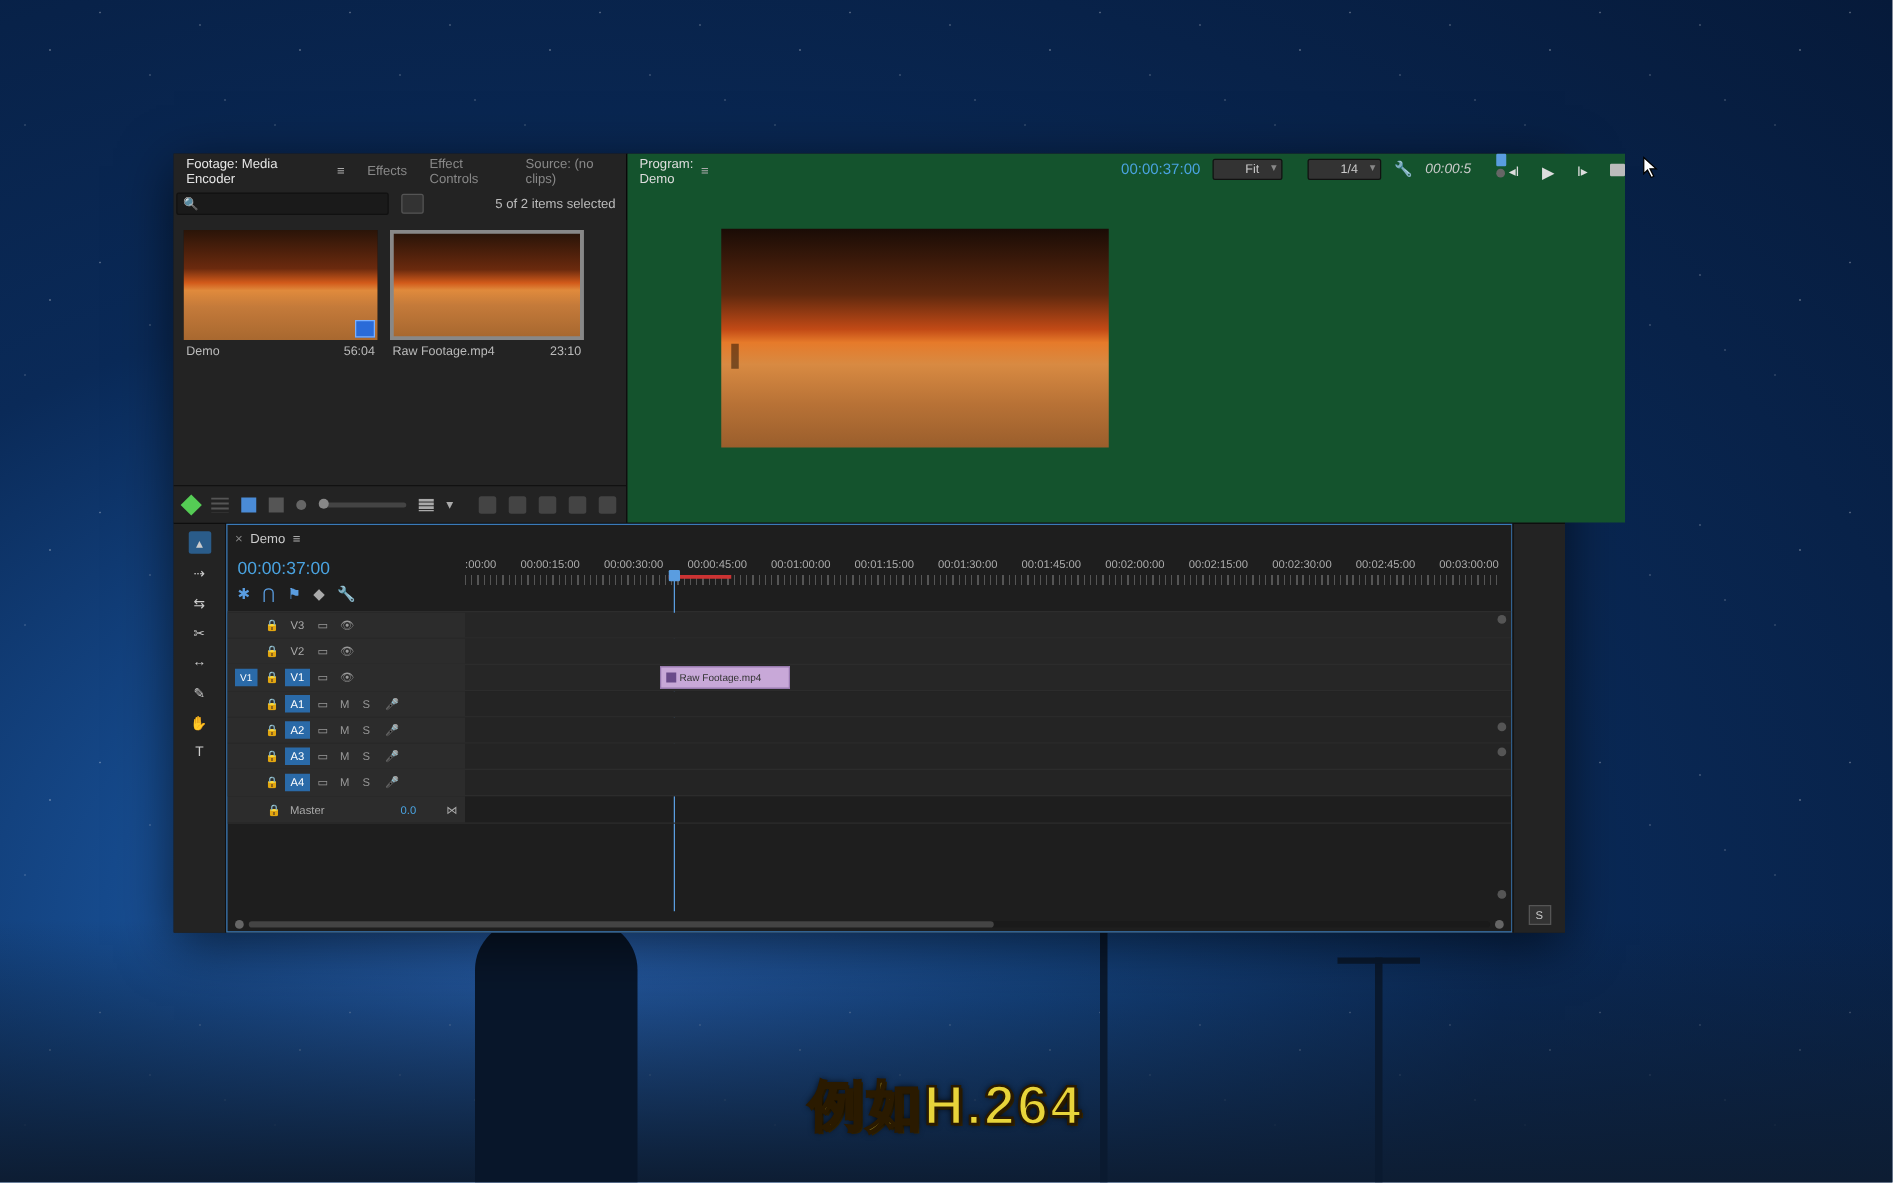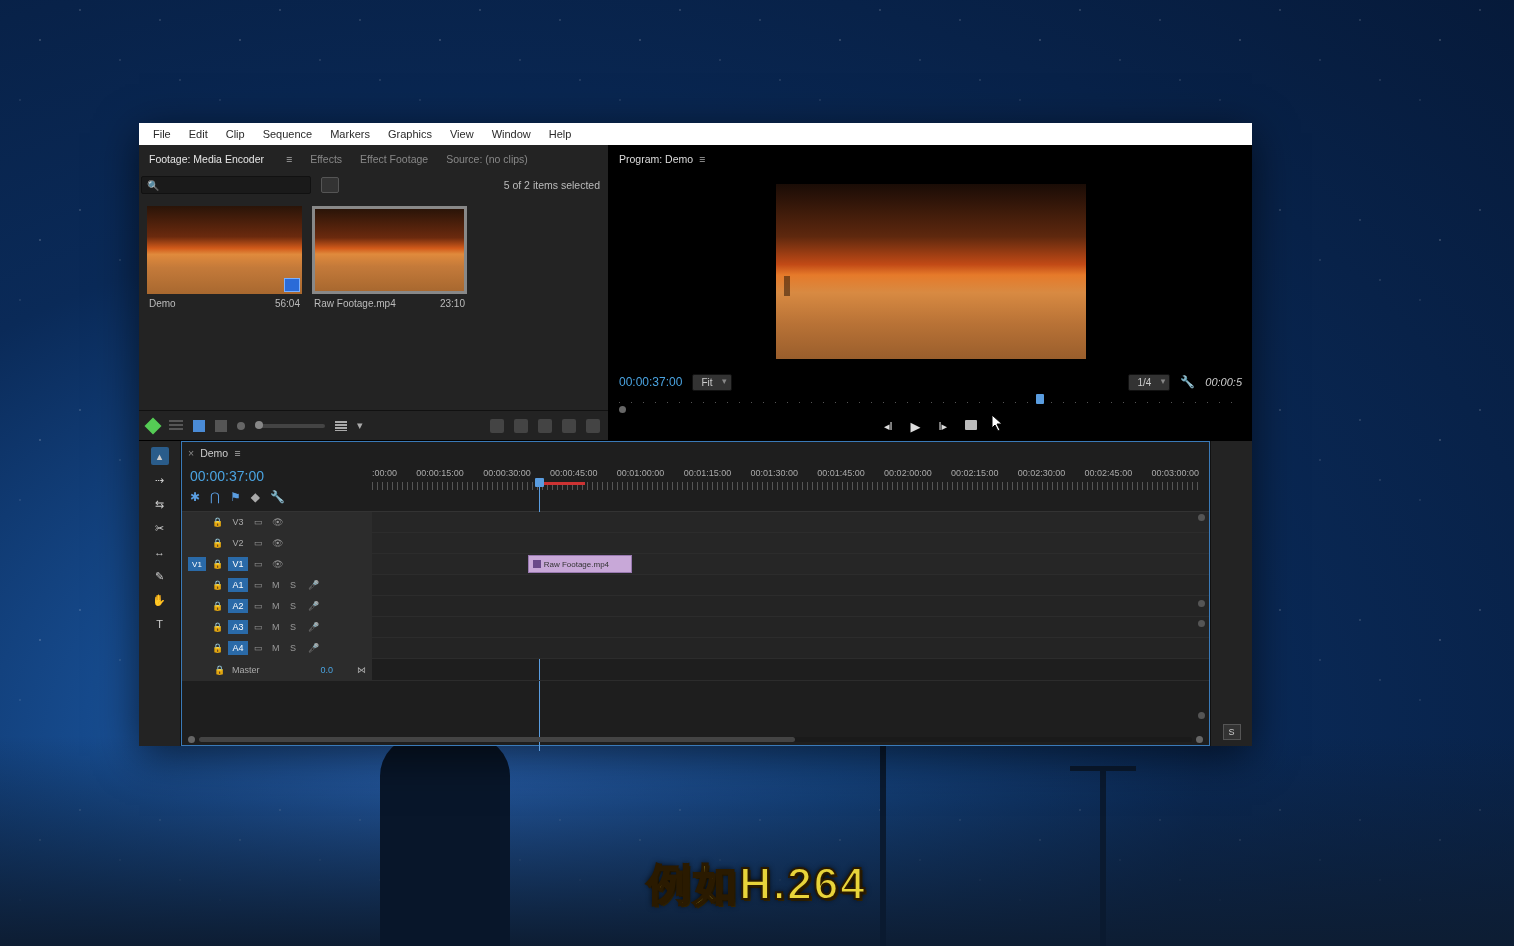--- a/index.html
+++ b/index.html
@@ -70,28 +70,28 @@
 .proj-toolbar .list { width:14px;height:12px; background:linear-gradient(#555 2px,transparent 2px) 0 0/100% 4px;}
 .proj-toolbar .grid { width:12px;height:12px; background:#4a8bd6;}
 .proj-toolbar .free { width:12px;height:12px; background:#555;}
 .proj-toolbar .slider { width:70px;height:4px;background:#444;border-radius:2px;position:relative;}
 .proj-toolbar .slider::before{content:"";position:absolute;left:0;top:-3px;width:8px;height:8px;border-radius:4px;background:#888;}
 .proj-toolbar .sort { width:12px;height:10px;background:linear-gradient(#aaa 2px,transparent 2px)0 0/100% 3px;}
 .proj-toolbar .chev { color:#aaa;}
 .proj-toolbar .spacer{flex:1;}
 .proj-toolbar .rico{width:14px;height:14px;background:#444;border-radius:2px;}
 
-.program { flex:1; display:flex; flex-direction:column; background:#000000;}
+.program { flex:1; display:flex; flex-direction:row; background:#14532d;}
 .prog-tabs { height:27px; display:flex; align-items:center; padding:0 10px; color:#ddd; font-size:10.5px; gap:6px;}
 .prog-view { flex:1; display:flex; align-items:center; justify-content:center;}
 .prog-frame { width:310px; height:175px; background: linear-gradient(#1a0c06 0%, #5e280e 30%, #c24a16 46%, #e67a2a 52%, #d88a42 62%, #b87236 80%, #9a5e2c 100%); position:relative;}
 .prog-frame::after{content:"";position:absolute;left:8px;top:92px;width:6px;height:20px;background:#2a140688;}
 .prog-info { height:24px; display:flex; align-items:center; padding:0 10px; gap:10px;}
 .tc { color:#4aa3e0; font-size:12px; font-weight:500;}
-.select { background:#333; color:#ccc; font-size:10px; padding:2px 18px 2px 8px; border:1px solid #111; border-radius:2px; position:relative;}
+.select { background:#333; color:#ccc; font-size:10px; padding:2px 18px 2px 25px; border:1px solid #111; border-radius:2px; position:relative;}
 .select::after{content:"▾";position:absolute;right:4px;top:1px;color:#888;font-size:9px;}
 .prog-info .spacer{flex:1;}
 .wrench{color:#aaa;font-size:12px;}
 .prog-scrub { height:18px; position:relative; margin:0 10px;}
 .prog-scrub .scale{position:absolute;left:0;right:0;top:8px;height:1px;background:repeating-linear-gradient(90deg,#555 0 1px,transparent 1px 12px);}
 .prog-scrub .handle{position:absolute;top:0;left:67%;width:8px;height:10px;background:#5a9de0;border-radius:1px;}
 .prog-scrub .dot{position:absolute;left:0;top:12px;width:7px;height:7px;border-radius:4px;background:#666;}
 .prog-ctrl { height:28px; display:flex; align-items:center; justify-content:center; gap:18px;}
 .pbtn { color:#ddd; font-size:11px;}
 .pbtn.play { font-size:13px;}
@@ -155,41 +155,30 @@
 </head>
 <body>
 
 <div class="stars"></div>
 <div class="silhouette"></div>
 <div class="pole1"></div>
 <div class="pole2"></div>
 
 <div class="app">
 
-  <div class="menubar">
-    <span>File</span>
-    <span>Edit</span>
-    <span>Clip</span>
-    <span>Sequence</span>
-    <span>Markers</span>
-    <span>Graphics</span>
-    <span>View</span>
-    <span>Window</span>
-    <span>Help</span>
-  </div>
 
   <div class="workspace">
     <div class="top">
 
       <div class="proj">
         <div class="proj-tabs">
           <span class="active">Footage: Media Encoder</span>
           <span class="menu-icon">≡</span>
           <span>Effects</span>
-          <span>Effect Footage</span>
+          <span>Effect Controls</span>
           <span>Source: (no clips)</span>
         </div>
         <div class="proj-search">
           <span class="mag">🔍</span>
           <input placeholder="" style="">
           <span class="new-bin"></span>
           <span class="status">5 of 2 items selected</span>
         </div>
         <div class="bins">
           <div class="bin">

